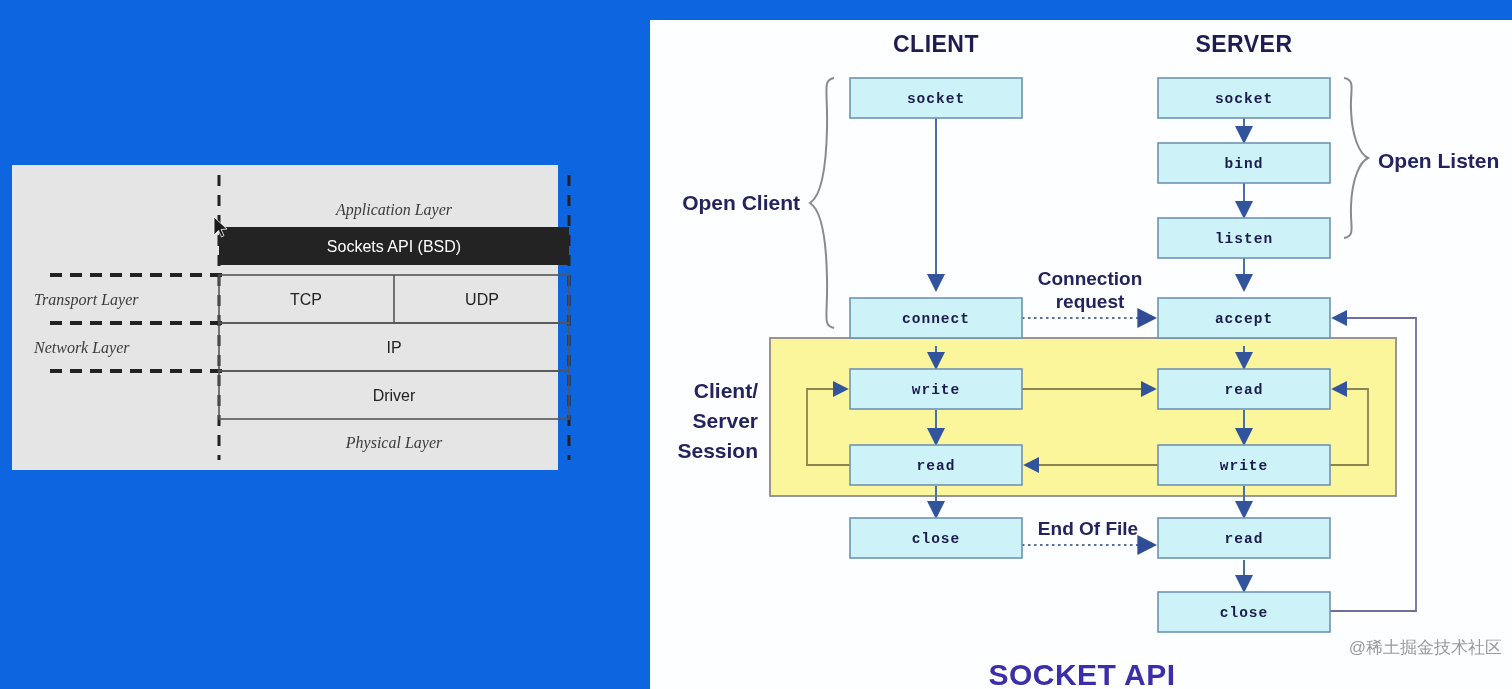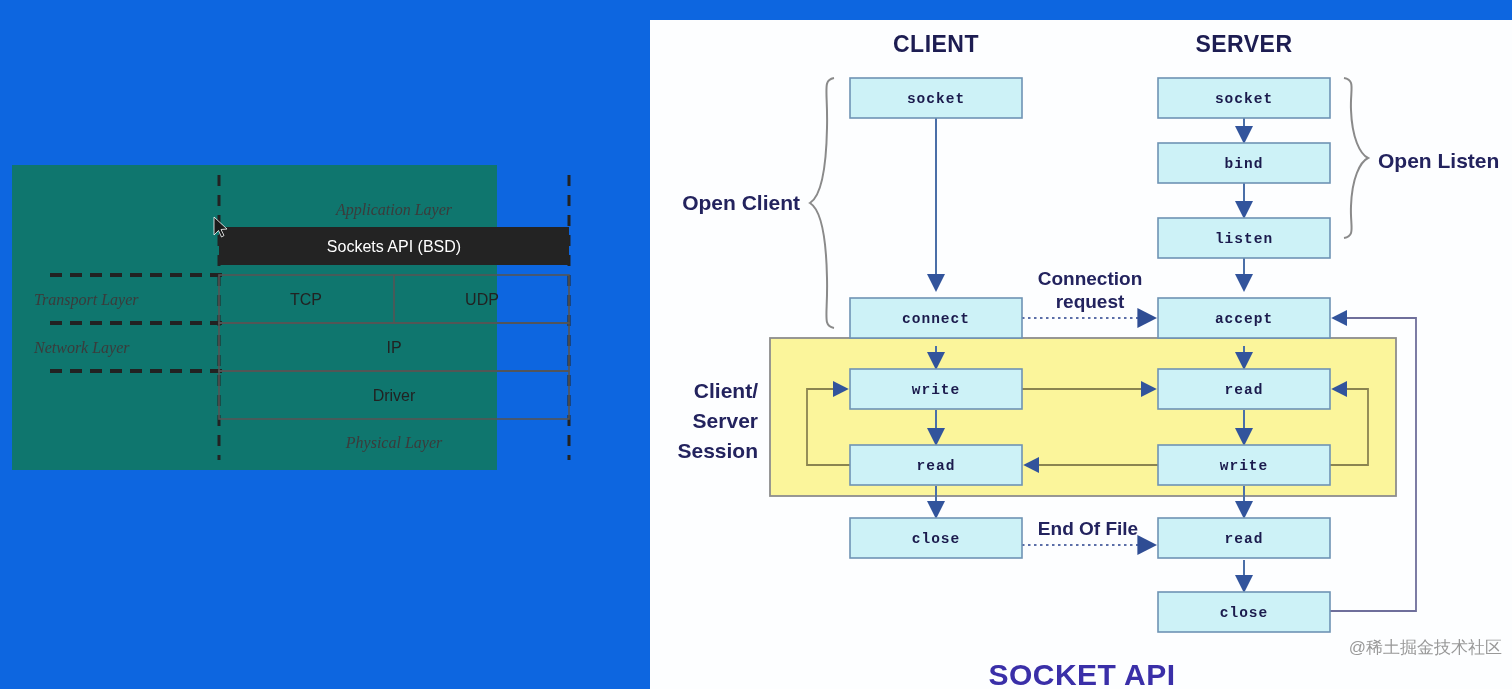--- a/index.html
+++ b/index.html
@@ -11,22 +11,22 @@
   #root {
     position: relative;
     width: 1512px; height: 689px;
     background: #0d66e0;
   }
 
   
   #left-panel {
     position: absolute;
     left: 12px; top: 165px;
-    width: 485px; height: 305px;
-    background: #0f766e;
+    width: 546px; height: 305px;
+    background: #e5e5e5;
   }
   #stack-svg { display: block; width: 583px; height: 305px; }
   .stk-label {
     font-family: "Liberation Serif", serif;
     font-style: italic;
     font-size: 16px;
     fill: #3b3b3b;
   }
   .stk-cell {
     font-family: "Liberation Sans", sans-serif;

